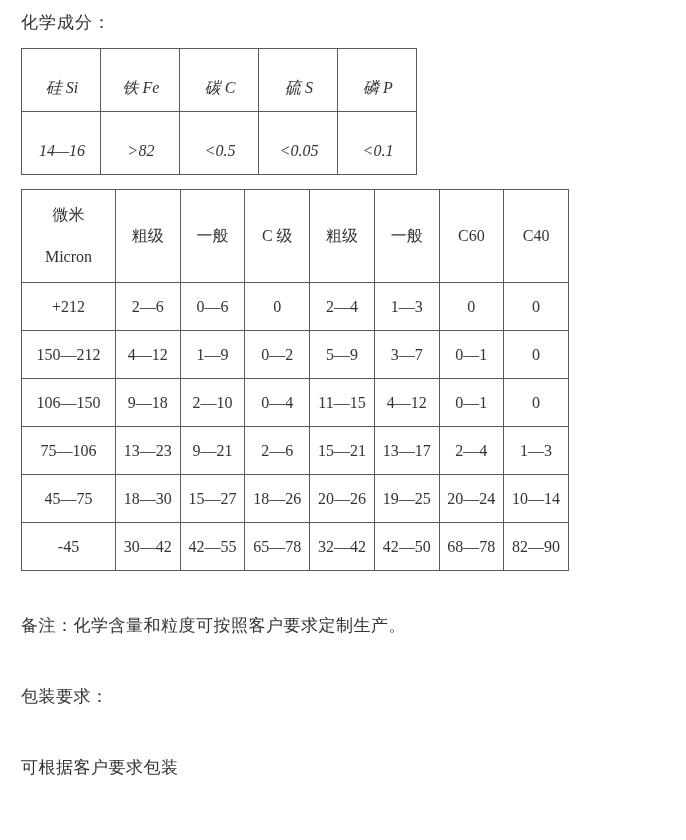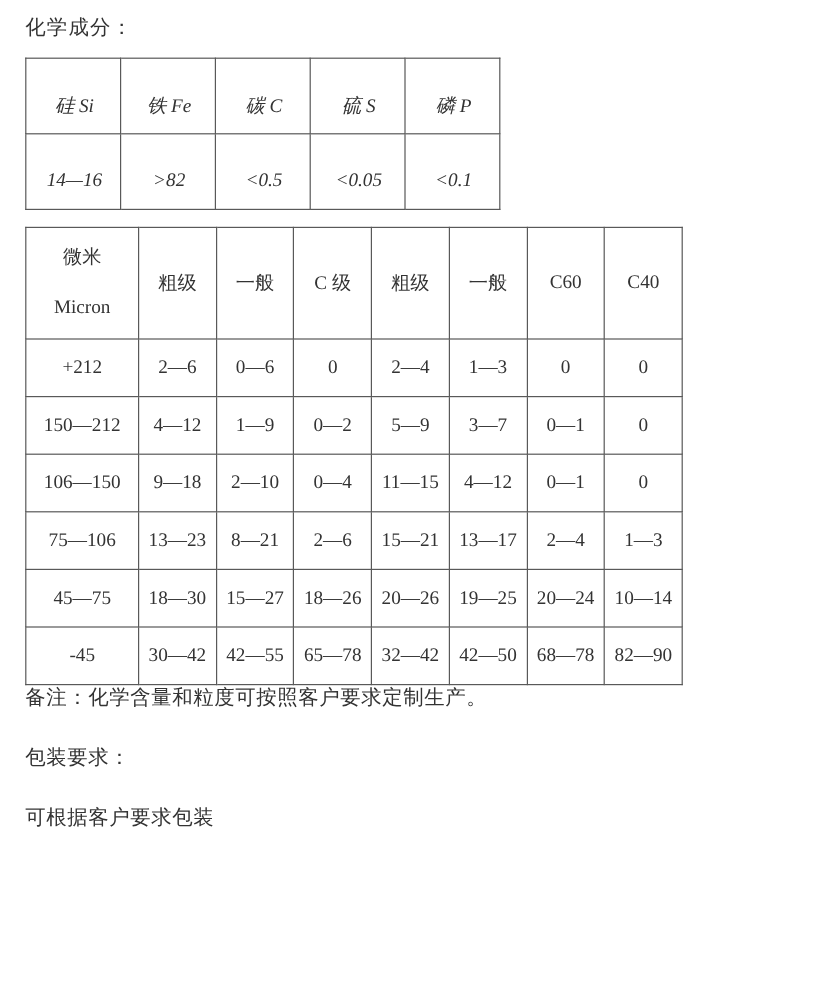--- a/index.html
+++ b/index.html
@@ -64,22 +64,22 @@
   .grain-table .col-micron { width: 94px; }
   .grain-table .head-row td { height: 92px; }
   .grain-table .body-row td { height: 47px; }
   .micron-line { display: block; line-height: 42px; }
 
   .note {
     font-size: 17px;
     line-height: 22px;
     letter-spacing: 0.5px;
   }
-  .note-first { }
-  .note-next  { margin-top: 28px; }
+  .note-first { margin-top: 44px; }
+  .note-next  { margin-top: 49px; }
 </style>
 </head>
 <body>
 
 <div class="page">
 
   <div class="section-title title-top">化学成分：</div>
 
   <table class="chem-table">
     <tbody>
@@ -156,21 +156,21 @@
         <td>0—4</td>
         <td>11—15</td>
         <td>4—12</td>
         <td>0—1</td>
         <td>0</td>
       </tr>
 
       <tr class="body-row">
         <td>75—106</td>
         <td>13—23</td>
-        <td>8—21</td>
+        <td>9—21</td>
         <td>2—6</td>
         <td>15—21</td>
         <td>13—17</td>
         <td>2—4</td>
         <td>1—3</td>
       </tr>
 
       <tr class="body-row">
         <td>45—75</td>
         <td>18—30</td>

